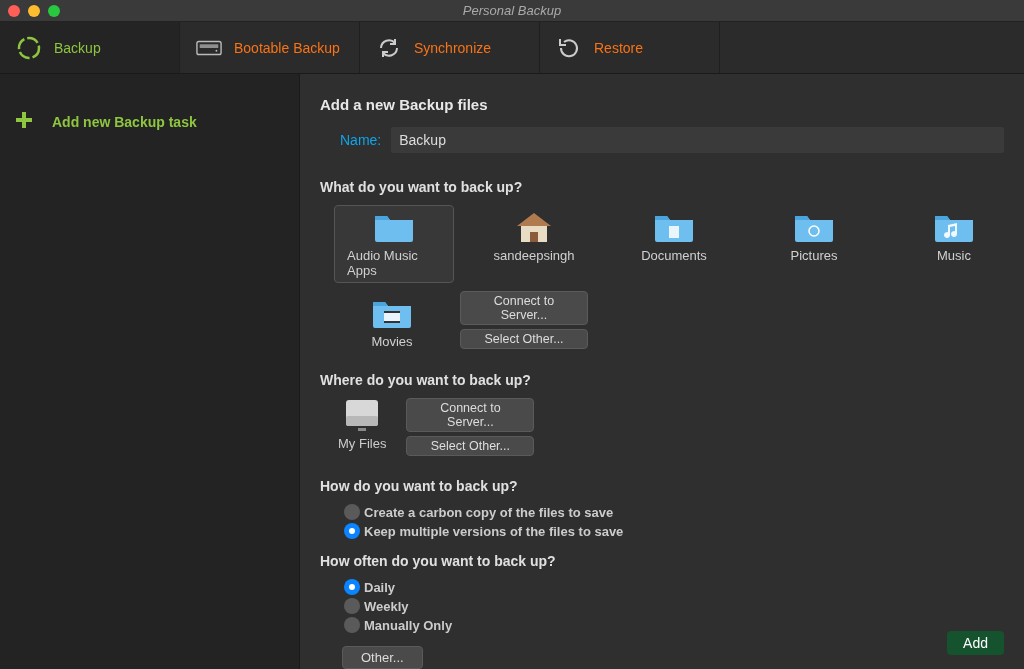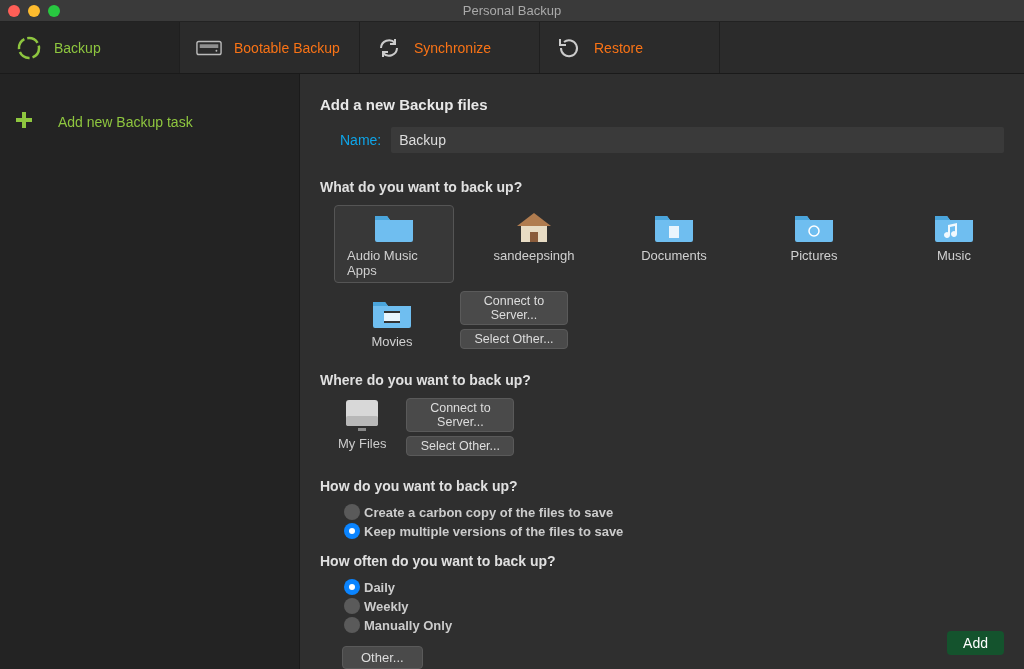--- a/index.html
+++ b/index.html
@@ -24,21 +24,21 @@
   .traffic { display: flex; gap: 8px; }
   .traffic span {
     width: 12px; height: 12px; border-radius: 50%;
     display: inline-block;
   }
   .tl-red { background: #ff5f57; }
   .tl-yellow { background: #febc2e; }
   .tl-green { background: #28c840; }
   .title {
     position: absolute; left:0; right:0; text-align:center;
-    color:#aaa; font-size:13px;
+    color:#aaa; font-size:13px;font-style:italic;
   }
   .toolbar {
     height: 52px;
     background: #2b2b2b;
     display: flex;
     border-bottom: 1px solid #1a1a1a;
   }
   .toolbar-item {
     width: 180px;
     display: flex; align-items:center; gap:12px;
@@ -54,24 +54,25 @@
   }
   .toolbar-item .tb-icon { width:26px; height:26px; display:flex; align-items:center; justify-content:center; }
   .body { display:flex; height: calc(669px - 22px - 52px); }
   .sidebar {
     width: 300px;
     background: #232323;
     border-right: 1px solid #1a1a1a;
     padding-top: 20px;
   }
   .add-task {
-    display:flex; align-items:center; gap:24px;
+    display:flex; align-items:center; gap:18px;
     color:#8ec63f; font-size:14px;
     padding: 16px 14px;
     cursor:pointer;
+    font-weight:bold;
   }
   .main {
     flex:1;
     background: #2f2f2f;
     padding: 22px 20px 12px 20px;
     overflow: auto;
     position: relative;
   }
   .heading {
     font-size: 15px; font-weight: 600; color:#e8e8e8;
@@ -98,21 +99,21 @@
     font-size:13px; color:#d0d0d0;
     border:1px solid transparent; border-radius:4px;
     padding:4px 12px;
   }
   .icon-item.selected { border:1px solid #555; background:#383838; }
   .folder-svg { width:42px; height:34px; }
   .small-btn {
     background: #4a4a4a; color:#ddd;
     border: 1px solid #5a5a5a; border-radius:4px;
     padding: 2px 10px; font-size:12.5px;
-    width: 108px; text-align:center;
+    width: 128px; text-align:center;
     cursor:pointer;
     margin-bottom:4px;
   }
   .dest-row { display:flex; align-items:flex-start; gap:20px; margin-left:18px; margin-bottom:18px; }
   .dest-icon { display:flex; flex-direction:column; align-items:center; gap:4px; cursor:pointer; }
   .radio-row {
     display:flex; align-items:center; gap:4px; margin:3px 0 3px 24px;
     font-size:13px; color:#ccc; cursor:pointer;font-weight:bold;
   }
   .radio {

